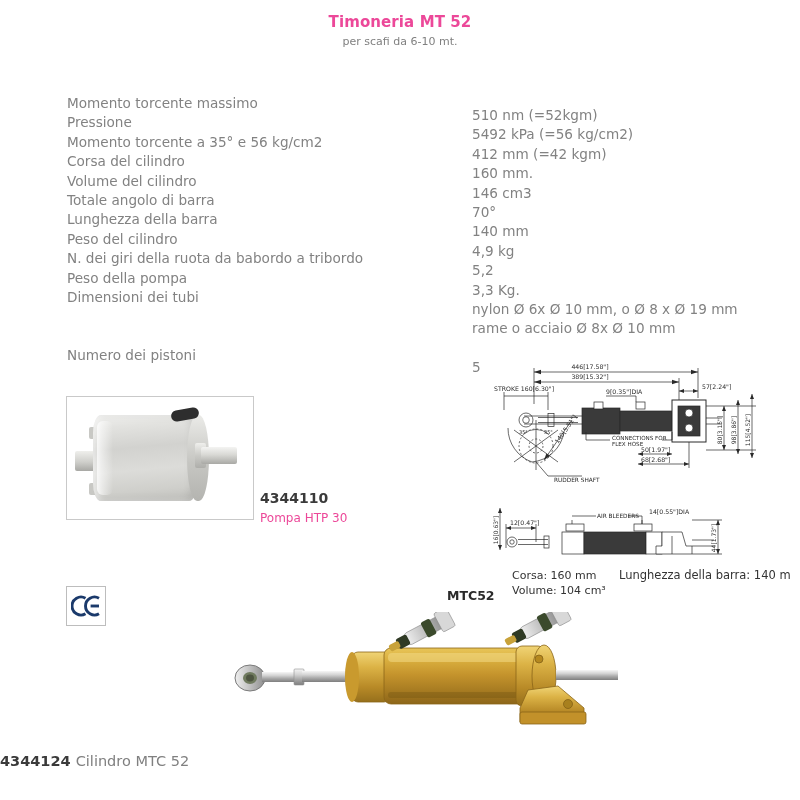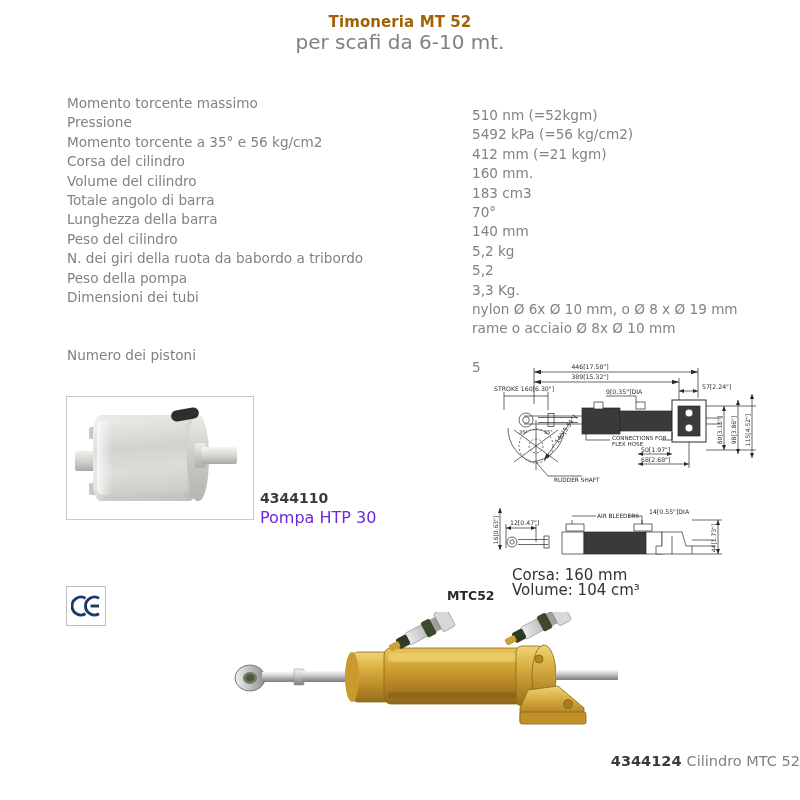--- a/index.html
+++ b/index.html
@@ -19,26 +19,26 @@
   .header {
     position: absolute;
     top: 12px;
     left: 0;
     width: 800px;
     text-align: center;
   }
   .header .title {
     font-size: 15px;
     font-weight: bold;
-    color: #a16207;
+    color: #ec4899;
     letter-spacing: .1px;
     line-height: 20px;
   }
   .header .subtitle {
-    font-size: 20px;
+    font-size: 11px;
     color: #808080;
     line-height: 20px;
   }
 
   
   .specs {
     position: absolute;
     top: 94px;
     left: 67px;
     width: 700px;
@@ -163,22 +163,22 @@
     left: 260px;
     top: 488px;
     line-height: 20px;
   }
   .pump-caption .code {
     font-size: 14px;
     font-weight: bold;
     color: #3a3a3a;
   }
   .pump-caption .name {
-    font-size: 16px;
-    color: #6d28d9;
+    font-size: 12px;
+    color: #ec4899;
   }
 
   
   .ce-mark {
     position: absolute;
     left: 66px;
     top: 586px;
     width: 38px;
     height: 38px;
     border: 1px solid #bdbdbd;
@@ -219,21 +219,21 @@
     left: 0;
     top: 20px;
     font-size: 12.5px;
     font-weight: bold;
     color: #2b2b2b;
   }
   .mtc-specs .col-a {
     position: absolute;
     left: 65px;
     top: 0;
-    font-size: 15px;
+    font-size: 11px;
     color: #333333;
     line-height: 15px;
   }
   .mtc-specs .col-b {
     position: absolute;
     left: 172px;
     top: 0;
     font-size: 11.5px;
     color: #333333;
     line-height: 15px;
@@ -247,21 +247,21 @@
     width: 390px;
     height: 122px;
   }
   .cylinder-figure svg { display: block; }
 
   .cylinder-caption {
     position: absolute;
     left: 0;
     top: 750px;
     width: 800px;
-    text-align: right;
+    text-align: left;
     line-height: 22px;
   }
   .cylinder-caption .code {
     font-size: 14.5px;
     font-weight: bold;
     color: #3a3a3a;
   }
   .cylinder-caption .name {
     font-size: 14.5px;
     color: #808080;
@@ -279,41 +279,41 @@
     <div class="spec-row">
       <div class="spec-label">Momento torcente massimo</div>
       <div class="spec-value">510 nm (=52kgm)</div>
     </div>
     <div class="spec-row">
       <div class="spec-label">Pressione</div>
       <div class="spec-value">5492 kPa (=56 kg/cm2)</div>
     </div>
     <div class="spec-row">
       <div class="spec-label">Momento torcente a 35° e 56 kg/cm2</div>
-      <div class="spec-value">412 mm (=21 kgm)</div>
+      <div class="spec-value">412 mm (=42 kgm)</div>
     </div>
     <div class="spec-row">
       <div class="spec-label">Corsa del cilindro</div>
       <div class="spec-value">160 mm.</div>
     </div>
     <div class="spec-row">
       <div class="spec-label">Volume del cilindro</div>
-      <div class="spec-value">183 cm3</div>
+      <div class="spec-value">146 cm3</div>
     </div>
     <div class="spec-row">
       <div class="spec-label">Totale angolo di barra</div>
       <div class="spec-value">70°</div>
     </div>
     <div class="spec-row">
       <div class="spec-label">Lunghezza della barra</div>
       <div class="spec-value">140 mm</div>
     </div>
     <div class="spec-row">
       <div class="spec-label">Peso del cilindro</div>
-      <div class="spec-value">5,2 kg</div>
+      <div class="spec-value">4,9 kg</div>
     </div>
     <div class="spec-row">
       <div class="spec-label">N. dei giri della ruota da babordo a tribordo</div>
       <div class="spec-value">5,2</div>
     </div>
     <div class="spec-row">
       <div class="spec-label">Peso della pompa</div>
       <div class="spec-value">3,3 Kg.</div>
     </div>
     <div class="spec-row">
@@ -527,20 +527,21 @@
   </svg>
 </div>
 
 <div class="mtc-specs">
   <div class="mtc-name">MTC52</div>
   <div class="col-a">
     <div>Corsa: 160 mm</div>
     <div>Volume: 104 cm³</div>
   </div>
   <div class="col-b">
+    <div>Lunghezza della barra: 140 m</div>
   </div>
 </div>
 
 <div class="cylinder-figure">
   <svg width="390" height="122" viewBox="0 0 390 122">
     <defs>
       <linearGradient id="brass" x1="0" y1="0" x2="0" y2="1">
         <stop offset="0%" stop-color="#e8c558"></stop>
         <stop offset="22%" stop-color="#d9ae3e"></stop>
         <stop offset="48%" stop-color="#c4932c"></stop>

